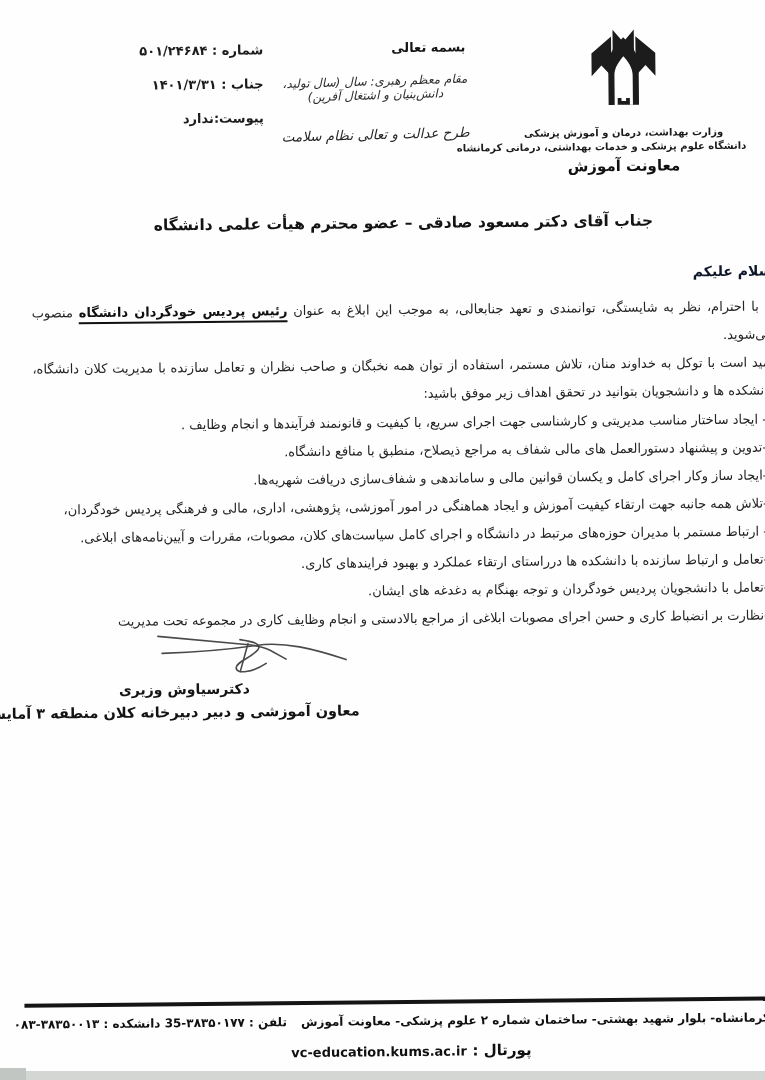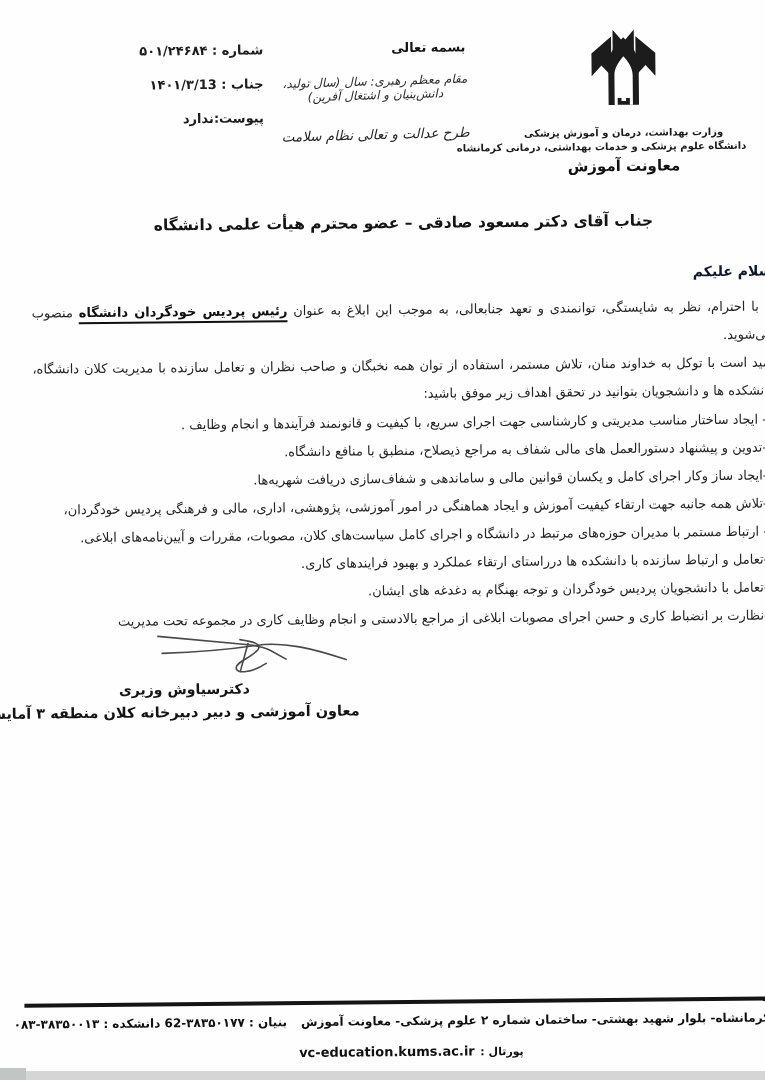--- a/index.html
+++ b/index.html
@@ -46,37 +46,37 @@
   .sig-name{font-weight:bold;font-size:14px;color:#161616;margin-top:1px;}
   .sig-title{font-weight:bold;font-size:14.5px;color:#131313;margin-top:7px;white-space:nowrap;}
 
   
   .footer-rule{position:absolute;top:1000px;left:20px;right:14px;height:3.5px;background:#141414;}
   .addr-line{position:absolute;top:1014px;left:0;right:0;text-align:center;direction:rtl;
     font-weight:bold;font-size:12px;color:#101010;white-space:nowrap;}
   .addr-gap{display:inline-block;width:14px;}
   .portal-line{position:absolute;top:1041px;left:0;right:0;text-align:center;direction:rtl;
     font-weight:bold;color:#101010;}
-  .portal-label{font-size:11px;}
+  .portal-label{font-size:15px;}
   .portal-url{font-size:13px;direction:ltr;unicode-bidi:embed;}
 
   
   .edge-bottom{position:absolute;left:0;right:0;bottom:0;height:9px;background:#d3d6d2;}
   .edge-right{position:absolute;top:0;right:0;bottom:0;width:4px;background:#e4e5e3;}
   .edge-corner{position:absolute;left:0;bottom:0;width:26px;height:12px;background:#c2c6c2;}
 </style>
 </head>
 <body>
 
 <div class="page">
   <div class="tilt">
 
     <div class="meta-block">
       <div class="meta-line"><span>شماره :</span> <span>۵۰۱/۲۴۶۸۴</span></div>
-      <div class="meta-line"><span>جناب :</span> <span>۱۴۰۱/۳/13</span></div>
+      <div class="meta-line"><span>جناب :</span> <span>۱۴۰۱/۳/۳۱</span></div>
       <div class="meta-line">پیوست:ندارد</div>
     </div>
 
     <div class="besmellah">بسمه تعالی</div>
     <div class="slogan1">مقام معظم رهبری: سال (سال تولید، دانش‌بنیان و اشتغال آفرین)</div>
     <div class="slogan2">طرح عدالت و تعالی نظام سلامت</div>
 
     <div class="logo-block">
       <svg class="logo-svg" viewBox="0 0 100 120" aria-hidden="true">
         <g fill="#1c1c1c">
@@ -120,21 +120,21 @@
           <path d="M96,18 C108,20 118,22 114,28 C108,36 92,40 92,46 C92,53 108,51 122,42"></path>
           <path d="M104,22 L96,50"></path>
         </g>
       </svg>
       <div class="sig-name">دکترسیاوش وزیری</div>
       <div class="sig-title">معاون آموزشی و دبیر دبیرخانه کلان منطقه ۳ آمایش</div>
     </div>
 
     <div class="footer-rule"></div>
     <div class="addr-line">
-      <span>آدرس:کرمانشاه- بلوار شهید بهشتی- ساختمان شماره ۲ علوم پزشکی- معاونت آموزش</span><span class="addr-gap"></span><span>بنیان :</span> <span>۳۸۳۵۰۱۷۷-62</span> <span>دانشکده :</span> <span>۳۸۳۵۰۰۱۳-۰۸۳</span>
+      <span>آدرس:کرمانشاه- بلوار شهید بهشتی- ساختمان شماره ۲ علوم پزشکی- معاونت آموزش</span><span class="addr-gap"></span><span>تلفن :</span> <span>۳۸۳۵۰۱۷۷-35</span> <span>دانشکده :</span> <span>۳۸۳۵۰۰۱۳-۰۸۳</span>
     </div>
     <div class="portal-line">
       <span class="portal-label">پورتال :</span> <span class="portal-url">vc-education.kums.ac.ir</span>
     </div>
   </div>
 
   <div class="edge-right"></div>
   <div class="edge-bottom"></div>
   <div class="edge-corner"></div>
 </div>

